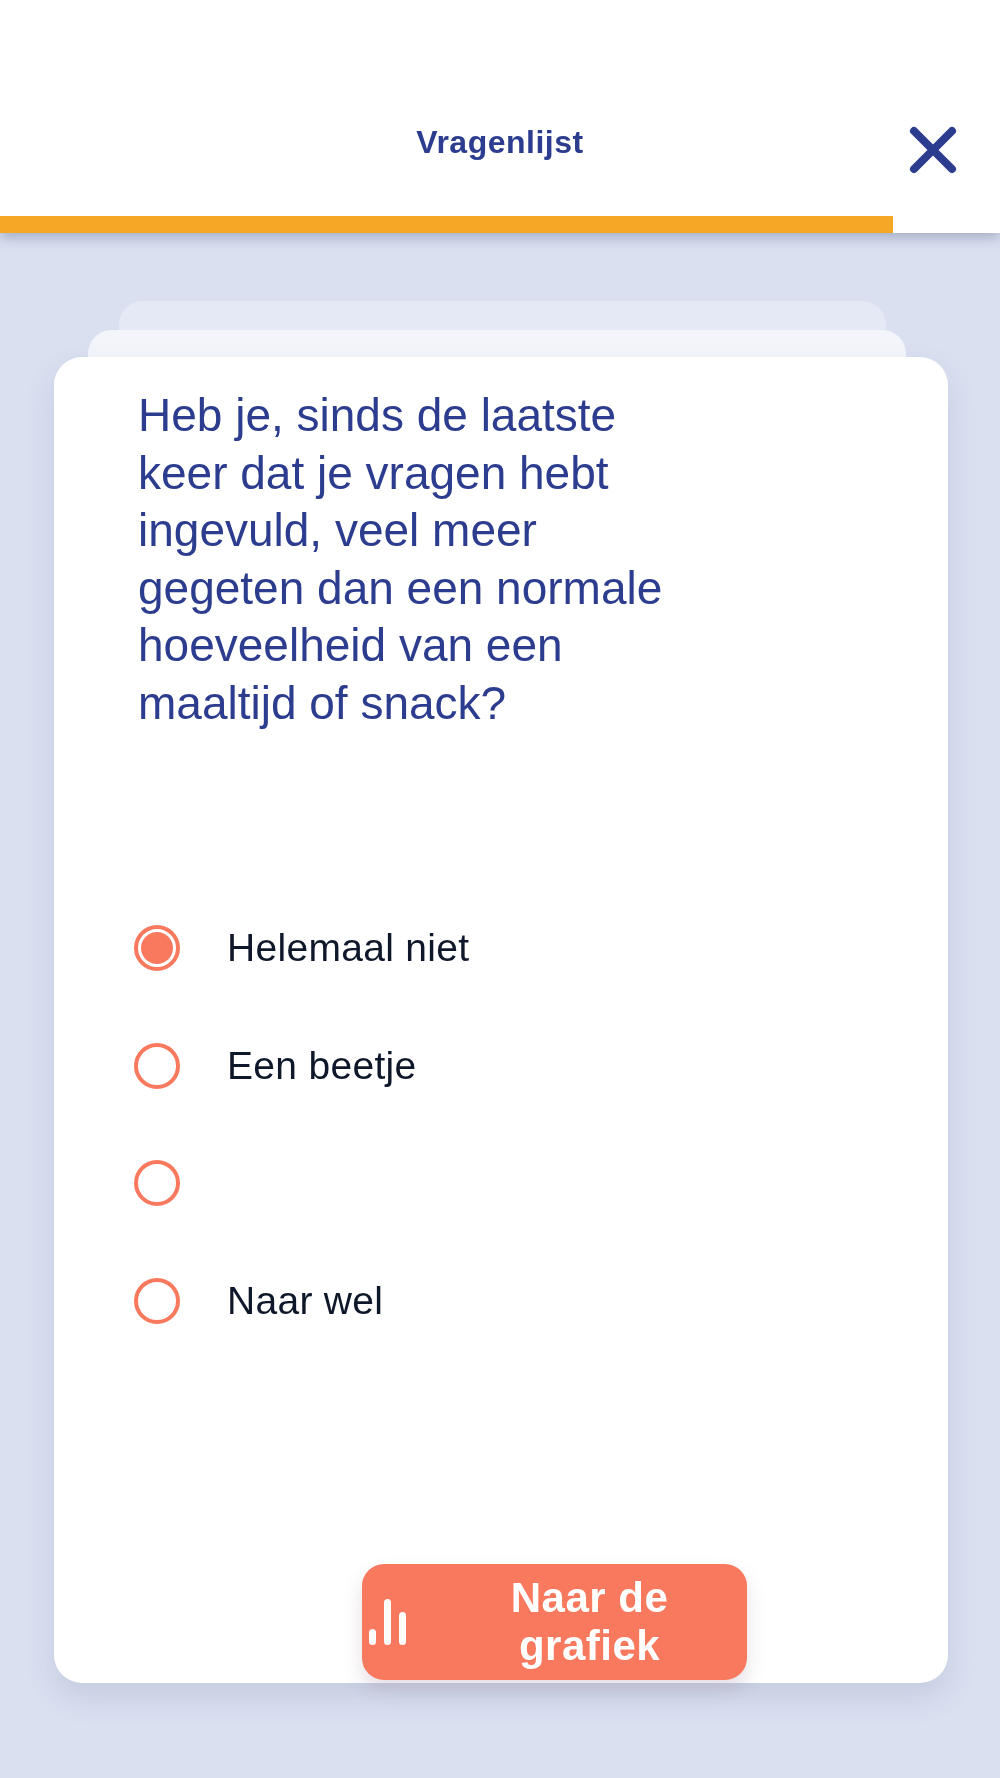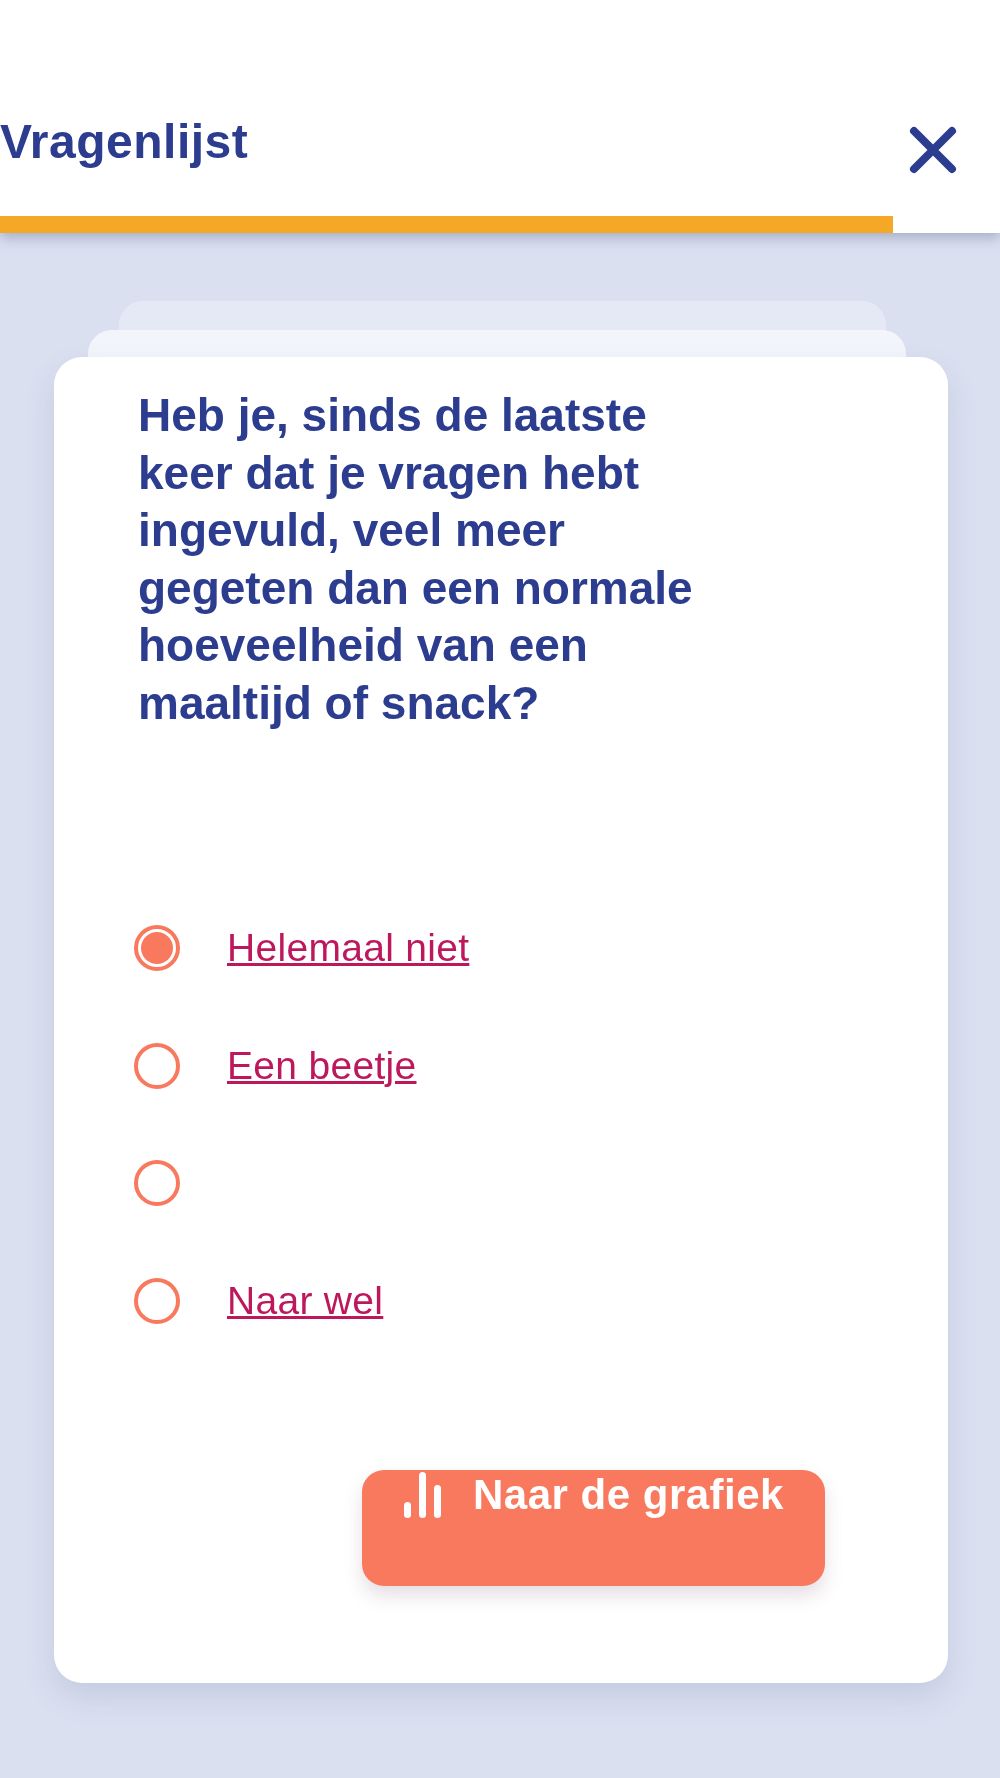--- a/index.html
+++ b/index.html
@@ -18,21 +18,22 @@
     width: 100%;
     height: 233px;
     background: #ffffff;
     box-shadow: 0 5px 12px rgba(104, 115, 150, 0.45);
     z-index: 5;
   }
   .page-title {
     position: absolute;
     top: 113px;
     left: 0; right: 0;
-    font-size: 48px;
+    text-align: center;
+    font-size: 32px;
     line-height: 58px;
     font-weight: bold;
     letter-spacing: 0.5px;
     color: #2C3C8F;
   }
   .close-btn {
     position: absolute;
     top: 118px;
     left: 901px;
     width: 64px;
@@ -62,21 +63,21 @@
     border-radius: 28px;
     box-shadow: 0 14px 30px rgba(90, 100, 140, 0.16);
     z-index: 2;
   }
   
   .question {
     position: absolute;
     left: 84px; top: 30px;
     font-size: 46px;
     line-height: 57.5px;
-    font-weight: bold;
+    font-weight: normal;
     color: #2C3C8F;
     white-space: pre-line;
   }
   
   .options {
     position: absolute;
     left: 80px; top: 568px;
     display: flex;
     flex-direction: column;
     gap: 71.5px;
@@ -99,35 +100,34 @@
   .option.selected .radio::after {
     content: "";
     position: absolute;
     inset: 3px;
     border-radius: 50%;
     background: #F8795D;
   }
   .option-label {
     font-size: 39px;
     font-weight: 500;
-    color: #be185d;
+    color: #0f172a;
     letter-spacing: 0.3px;
-    text-decoration: underline;
   }
   
   .cta {
     position: absolute;
-    left: 308px; top: 1113px;
-    width: 463px; height: 116px;
+    left: 308px; top: 1207px;
+    width: 385px; height: 116px;
     border: none;
     border-radius: 22px;
     background: #F8795D;
     color: #ffffff;
     display: flex;
-    align-items: flex-start;
+    align-items: center;
     justify-content: center;
     gap: 30px;
     font-family: inherit;
     font-size: 42px;
     font-weight: bold;
     letter-spacing: 0.5px;
     cursor: pointer;
     box-shadow: 0 10px 18px rgba(140, 110, 130, 0.22);
   }
   .cta svg { display: block; width: 40px; height: 48px; flex: none; }

